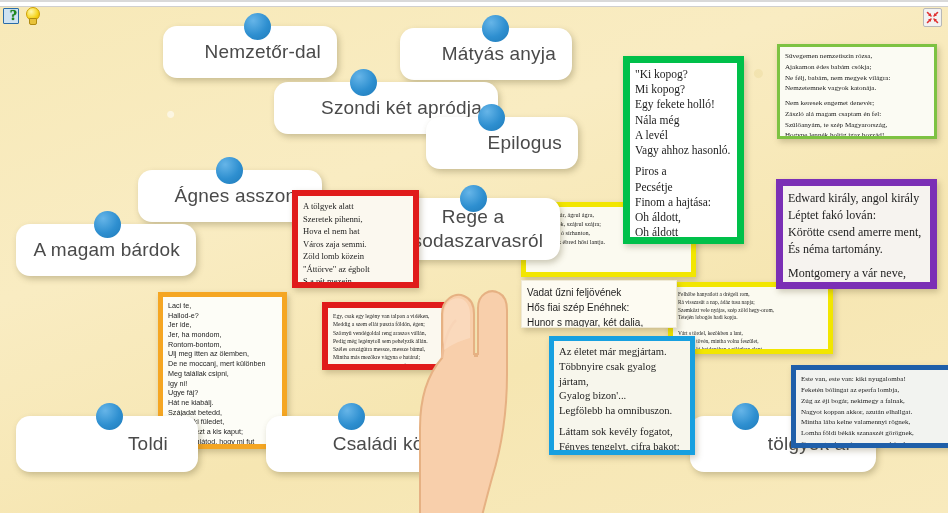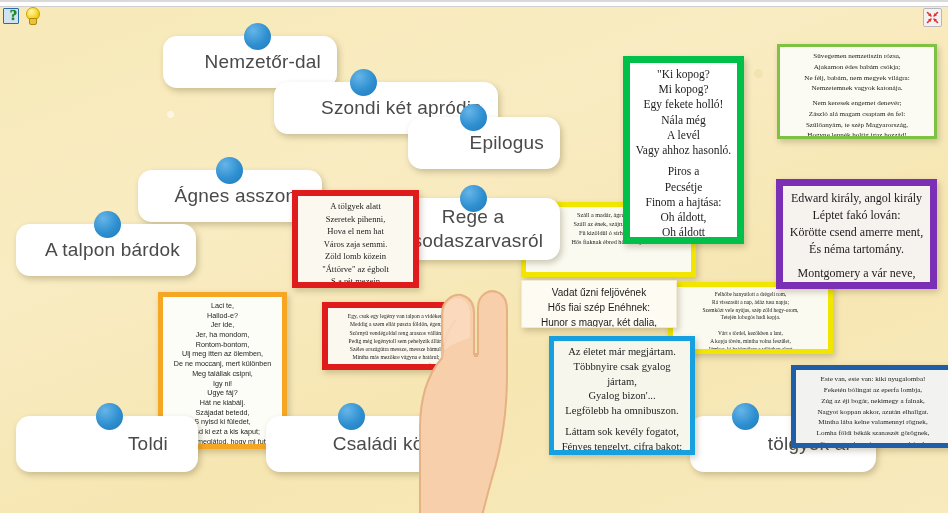--- a/index.html
+++ b/index.html
@@ -66,21 +66,21 @@
     position:absolute;width:27px;height:27px;border-radius:50%;
     background:radial-gradient(circle at 34% 28%,#66b5e8,#2e8fd0 55%,#1f7ab8);
     top:-13px;
   }
 
   
   .card{
     position:absolute;box-sizing:border-box;
     background:#fdfbf2;
     font-family:"Liberation Serif",serif;
-    color:#1c1c1c;overflow:hidden;text-align:center;
+    color:#1c1c1c;overflow:hidden;
   }
   .card .inner{padding:4px 5px;box-sizing:border-box;}
   .card p{margin:0;white-space:pre-line;}
   .card .gap{height:.55em;}
 
   .c-green{border:7px solid #00c04a;background:#ffffff;}
   .c-lgreen{border:3px solid #7dc242;background:#fbfbf3;}
   .c-purple{border:7px solid #7b2fb5;background:#f6f3ef;}
   .c-blue-d{border:5px solid #1f5fa9;background:#f2f3f0;}
   .c-blue-l{border:5px solid #17a0e0;background:#f7f6ec;}
@@ -156,53 +156,57 @@
 
   <div class="card shadowcard" style="left:521px;top:278px;width:156px;height:48px;z-index:6;background:#fdfbf2;border:1px solid #efe9d5;font-size:10px;line-height:1.5;font-family:'Liberation Sans',sans-serif;">
     <div class="inner">
         <p>Vadat űzni feljövének
 Hős fiai szép Enéhnek:
 Hunor s magyar, két dalia,
 Két egytestvér, Ménrót fia.</p>
       </div>
   </div>
 
-  <div class="node" style="left:163px;top:34px;width:174px;height:52px;z-index:20;padding-left:42px;">
+  <div class="node" style="left:163px;top:24px;width:174px;height:52px;z-index:20;padding-left:42px;">
     <div class="dot" style="left:81px;"></div>
     <span>Nemzetőr-dal</span>
   </div>
 
+  <div class="node" style="left:400px;top:26px;width:172px;height:52px;z-index:20;">
+    <div class="dot" style="left:82px;"></div>
+    <span>Mátyás anyja</span>
+  </div>
 
 
   <div class="node" style="left:274px;top:80px;width:224px;height:52px;z-index:21;">
     <div class="dot" style="left:76px;"></div>
     <span>Szondi két apródja</span>
   </div>
 
-  <div class="node" style="left:408px;top:115px;width:152px;height:52px;z-index:22;">
+  <div class="node" style="left:426px;top:115px;width:152px;height:52px;z-index:22;">
     <div class="dot" style="left:52px;"></div>
     <span>Epilogus</span>
   </div>
 
   <div class="node" style="left:138px;top:168px;width:184px;height:52px;z-index:22;">
     <div class="dot" style="left:78px;"></div>
     <span>Ágnes asszony</span>
   </div>
 
   <div class="node" style="left:398px;top:196px;width:162px;height:62px;z-index:24;padding-right:12px;
               flex-direction:column;align-items:center;justify-content:center;
               line-height:1.25;white-space:pre-line;text-align:center;">
     <div class="dot" style="left:62px;"></div>
     <span>Rege a
 csodaszarvasról</span>
   </div>
 
   <div class="node" style="left:16px;top:222px;width:180px;height:52px;z-index:22;">
     <div class="dot" style="left:78px;"></div>
-    <span>A talpon bárdok</span>
+    <span>A magam bárdok</span>
   </div>
 
   <div class="card c-green shadowcard" style="left:623px;top:54px;width:121px;height:188px;z-index:30;font-size:11.5px;line-height:1.32;">
     <div class="inner">
       <p>"Ki kopog?
 Mi kopog?
 Egy fekete holló!
 Nála még
 A levél
 Vagy ahhoz hasonló.</p>

